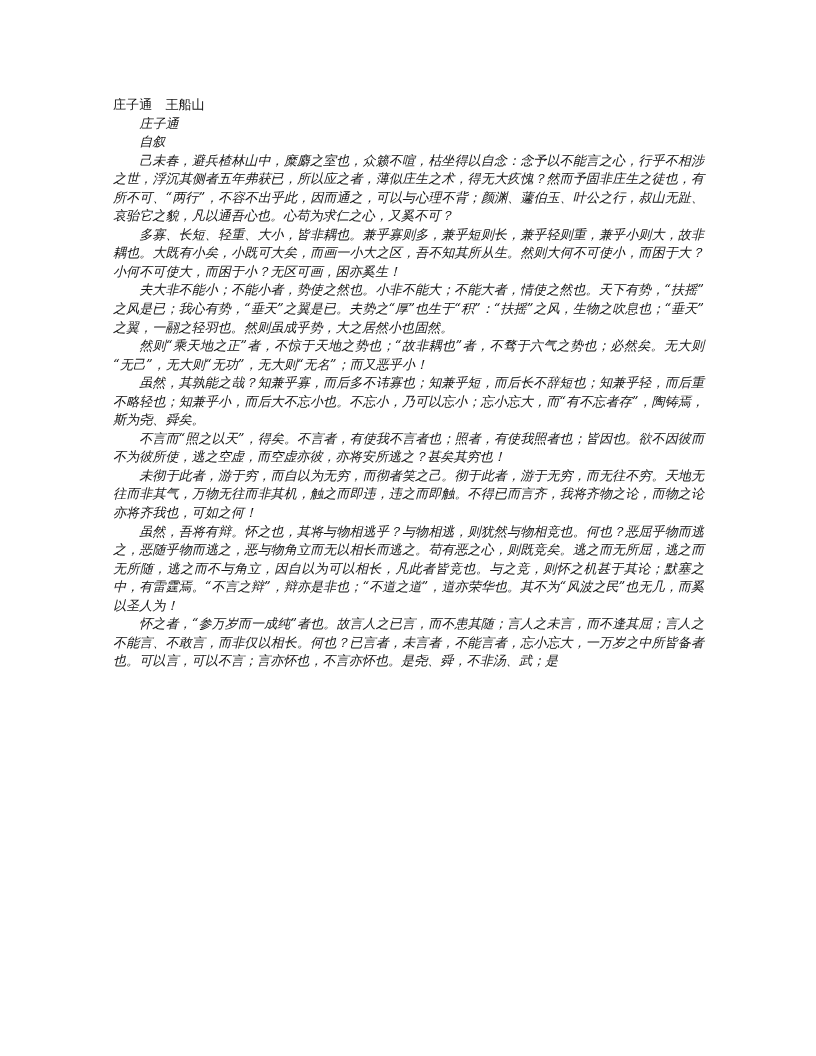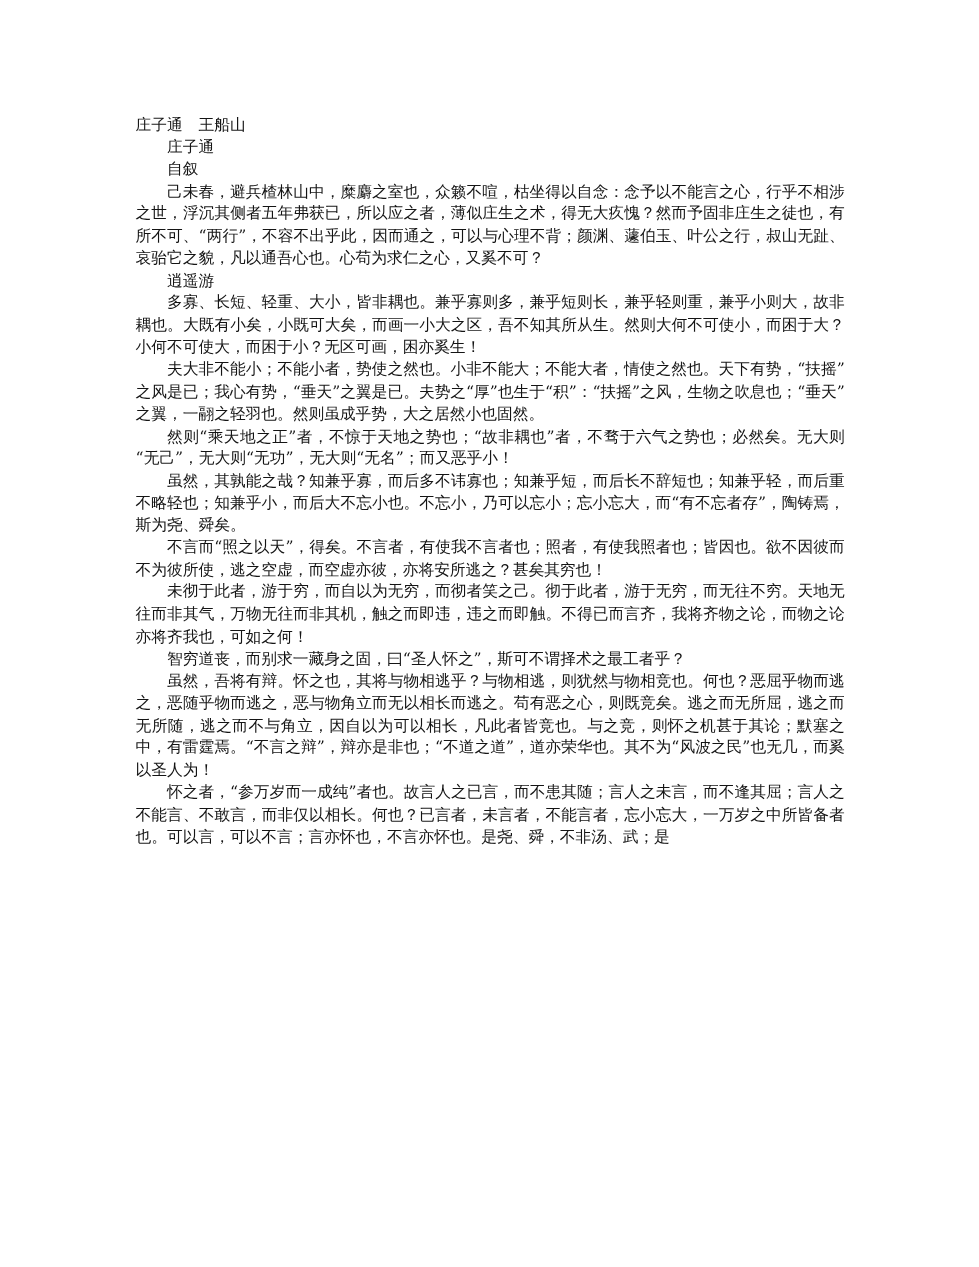--- a/index.html
+++ b/index.html
@@ -37,54 +37,53 @@
     word-break: break-all;
     color: #141414;
   }
   
   .p-title {
     text-indent: 0;
   }
   
   .p-indent {
     text-indent: 2em;
+    font-style: italic;
   }
 </style>
 </head>
 <body>
 
 <div class="page">
   <div class="text-area">
 
     <p class="para p-title">庄子通　王船山</p>
 
     <p class="para p-indent">庄子通</p>
 
     <p class="para p-indent">自叙</p>
 
     <p class="para p-indent">己未春，避兵楂林山中，糜麝之室也，众籁不喧，枯坐得以自念：念予以不能言之心，行乎不相涉之世，浮沉其侧者五年弗获已，所以应之者，薄似庄生之术，得无大疚愧？然而予固非庄生之徒也，有所不可、“两行”，不容不出乎此，因而通之，可以与心理不背；颜渊、蘧伯玉、叶公之行，叔山无趾、哀骀它之貌，凡以通吾心也。心苟为求仁之心，又奚不可？</p>
 
 
-    <p class="para p-indent">逍遥游</p>
 
     <p class="para p-indent">多寡、长短、轻重、大小，皆非耦也。兼乎寡则多，兼乎短则长，兼乎轻则重，兼乎小则大，故非耦也。大既有小矣，小既可大矣，而画一小大之区，吾不知其所从生。然则大何不可使小，而困于大？小何不可使大，而困于小？无区可画，困亦奚生！</p>
 
     <p class="para p-indent">夫大非不能小；不能小者，势使之然也。小非不能大；不能大者，情使之然也。天下有势，“扶摇”之风是已；我心有势，“垂天”之翼是已。夫势之“厚”也生于“积”：“扶摇”之风，生物之吹息也；“垂天”之翼，一翮之轻羽也。然则虽成乎势，大之居然小也固然。</p>
 
 
     <p class="para p-indent">然则“乘天地之正”者，不惊于天地之势也；“故非耦也”者，不骛于六气之势也；必然矣。无大则“无己”，无大则“无功”，无大则“无名”；而又恶乎小！</p>
 
     <p class="para p-indent">虽然，其孰能之哉？知兼乎寡，而后多不讳寡也；知兼乎短，而后长不辞短也；知兼乎轻，而后重不略轻也；知兼乎小，而后大不忘小也。不忘小，乃可以忘小；忘小忘大，而“有不忘者存”，陶铸焉，斯为尧、舜矣。</p>
 
 
 
     <p class="para p-indent">不言而“照之以天”，得矣。不言者，有使我不言者也；照者，有使我照者也；皆因也。欲不因彼而不为彼所使，逃之空虚，而空虚亦彼，亦将安所逃之？甚矣其穷也！</p>
 
     <p class="para p-indent">未彻于此者，游于穷，而自以为无穷，而彻者笑之己。彻于此者，游于无穷，而无往不穷。天地无往而非其气，万物无往而非其机，触之而即违，违之而即触。不得已而言齐，我将齐物之论，而物之论亦将齐我也，可如之何！</p>
 
-    <p class="para p-indent">智穷道丧，而别求一藏身之固，曰“圣人怀之”，斯可不谓择术之最工者乎？</p>
 
     <p class="para p-indent">虽然，吾将有辩。怀之也，其将与物相逃乎？与物相逃，则犹然与物相竞也。何也？恶屈乎物而逃之，恶随乎物而逃之，恶与物角立而无以相长而逃之。苟有恶之心，则既竞矣。逃之而无所屈，逃之而无所随，逃之而不与角立，因自以为可以相长，凡此者皆竞也。与之竞，则怀之机甚于其论；默塞之中，有雷霆焉。“不言之辩”，辩亦是非也；“不道之道”，道亦荣华也。其不为“风波之民”也无几，而奚以圣人为！</p>
 
     <p class="para p-indent">怀之者，“参万岁而一成纯”者也。故言人之已言，而不患其随；言人之未言，而不逢其屈；言人之不能言、不敢言，而非仅以相长。何也？已言者，未言者，不能言者，忘小忘大，一万岁之中所皆备者也。可以言，可以不言；言亦怀也，不言亦怀也。是尧、舜，不非汤、武；是</p>
 
   </div>
 </div>
 
 </body></html>

